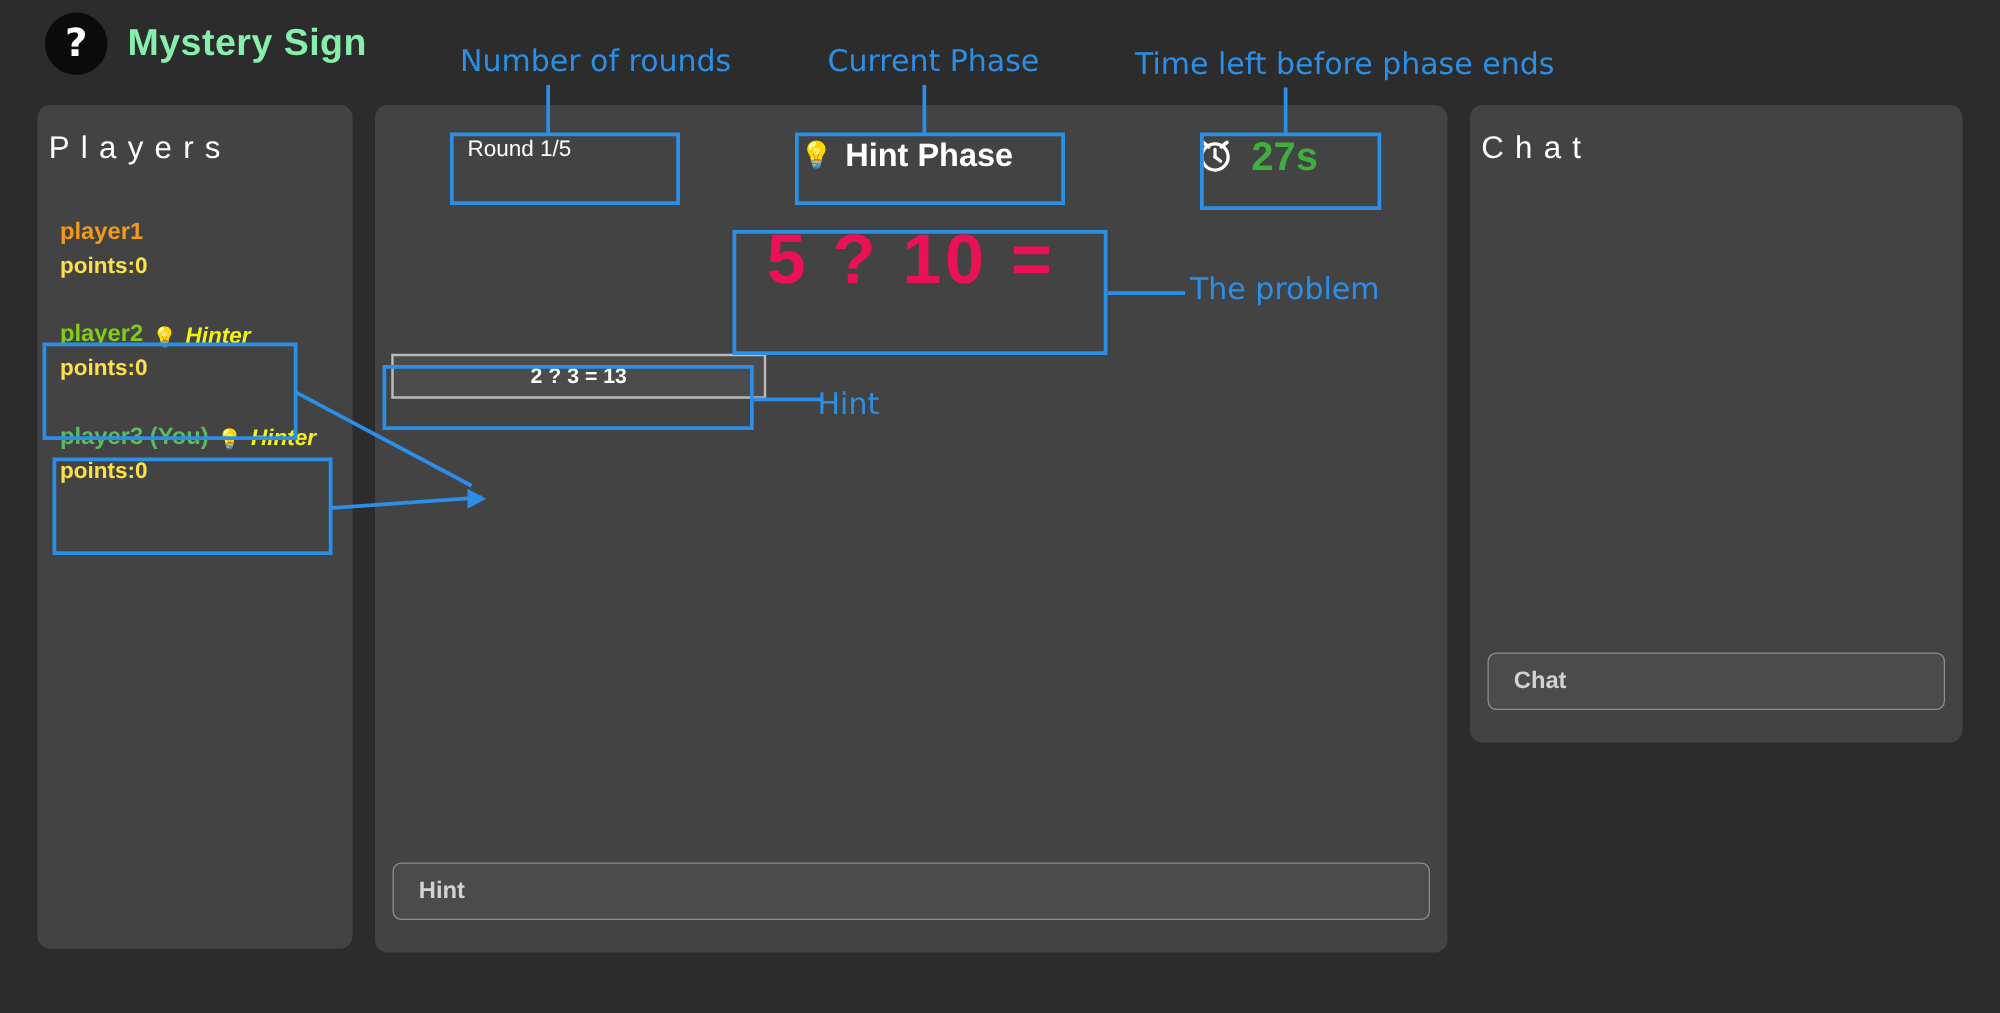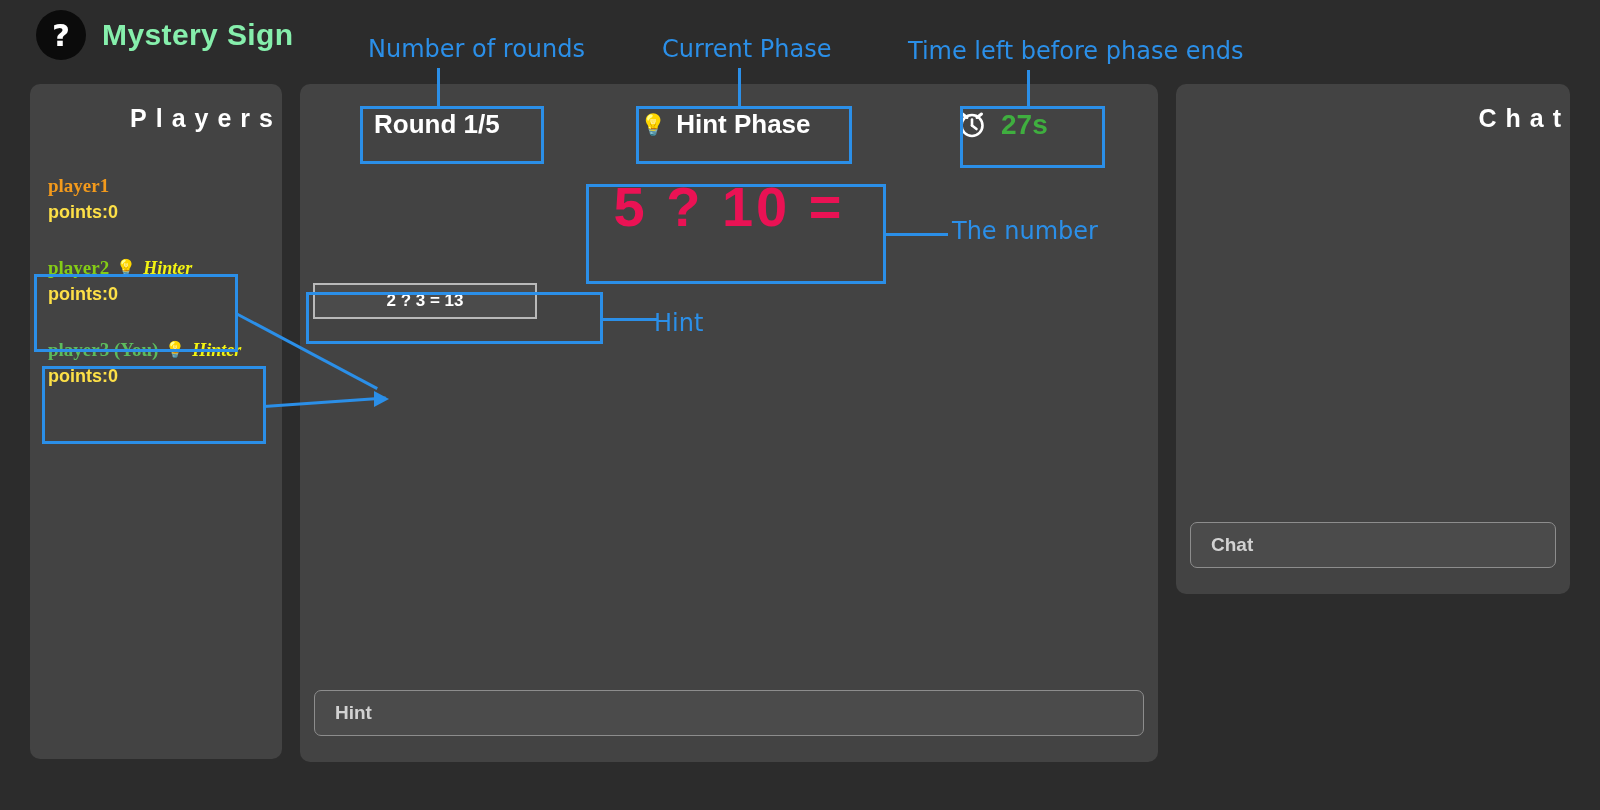--- a/index.html
+++ b/index.html
@@ -56,46 +56,45 @@
     position: absolute;
     background: #434343;
     border-radius: 10px;
   }
 
   #players-panel { left: 30px;   top: 84px; width: 252px; height: 675px; }
   #game-panel    { left: 300px;  top: 84px; width: 858px; height: 678px; }
   #chat-panel    { left: 1176px; top: 84px; width: 394px; height: 510px; }
 
   .panel-title {
-    text-align: right;
+    text-align: left;
     color: #ffffff;
     font-size: 25px;
-    font-weight: bold;
+    font-weight: normal;
     letter-spacing: 9px;
     padding-top: 20px;
     text-indent: 9px;
   }
 
   
   #players-list {
     margin-top: 36px;
     padding: 0 14px;
   }
 
   .player-row {
     padding: 6px 4px 10px 4px;
     margin-bottom: 18px;
   }
 
   .player-line {
     display: flex;
-    align-items: center;
+    align-items: flex-end;
     gap: 7px;
     white-space: nowrap;
-    font-family: Liberation Serif, serif;
   }
 
   .player-name {
     font-size: 19px;
     font-weight: bold;
   }
 
   .bulb-icon { font-size: 16px; line-height: 1; }
 
   .hinter-tag {
@@ -110,22 +109,22 @@
     font-size: 18px;
     font-weight: bold;
     margin-top: 5px;
   }
 
   
   #round-indicator {
     position: absolute;
     left: 74px; top: 25px;
     color: #ffffff;
-    font-size: 26px;
-    font-weight: bold;
+    font-size: 18px;
+    font-weight: normal;
   }
 
   #phase-indicator {
     position: absolute;
     left: 340px; top: 25px;
     color: #ffffff;
     font-size: 26px;
     font-weight: bold;
     display: flex;
     align-items: center;
@@ -136,42 +135,42 @@
 
   #timer-indicator {
     position: absolute;
     left: 655px; top: 22px;
     display: flex;
     align-items: center;
     gap: 12px;
   }
   #timer-value {
     color: #3fae3f;
-    font-size: 28px;
+    font-size: 32px;
     font-weight: bold;
   }
 
   
   #problem-display {
     position: absolute;
     left: 290px; top: 94px;
     width: 278px;
     text-align: center;
     color: #ea1254;
     font-size: 56px;
     font-weight: bold;
     letter-spacing: 3px;
     line-height: 1.05;
   }
 
   
   #hint-box {
     position: absolute;
     left: 13px; top: 199px;
-    width: 224px;
+    width: 300px;
     height: 36px;
     border: 2px solid #b9b9b9;
     background: #4b4b4b;
     display: flex;
     align-items: center;
     justify-content: center;
     color: #ffffff;
     font-size: 17px;
     font-weight: bold;
   }
@@ -346,21 +345,21 @@
   <div class="panel-title">Chat</div>
   <div></div>
   <input class="text-input" id="chat-input" type="text" placeholder="Chat" style="">
 </div>
 
 <div id="annotation-layer">
 
   <div class="anno-label" id="anno-label-rounds">Number of rounds</div>
   <div class="anno-label" id="anno-label-phase">Current Phase</div>
   <div class="anno-label" id="anno-label-time">Time left before phase ends</div>
-  <div class="anno-label" id="anno-label-problem">The number</div>
+  <div class="anno-label" id="anno-label-problem">The problem</div>
   <div class="anno-label" id="anno-label-hint">Hint</div>
 
   <div class="anno-box" id="anno-box-round"></div>
   <div class="anno-box" id="anno-box-phase"></div>
   <div class="anno-box" id="anno-box-timer"></div>
   <div class="anno-box" id="anno-box-problem"></div>
   <div class="anno-box" id="anno-box-hint"></div>
   <div class="anno-box" id="anno-box-player2"></div>
   <div class="anno-box" id="anno-box-player3"></div>
 

